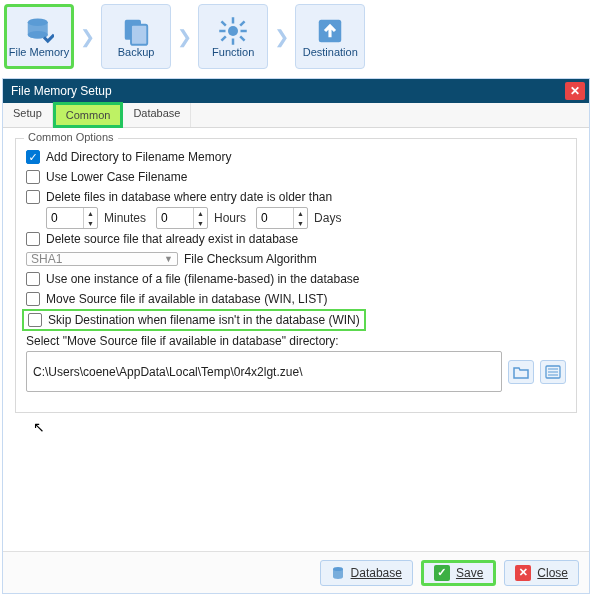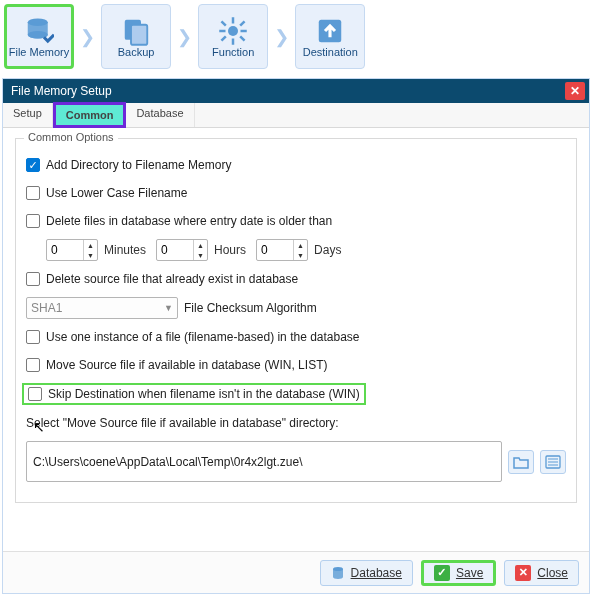--- a/index.html
+++ b/index.html
@@ -12,39 +12,39 @@
 .chevron { color: #aeccee; font-size: 18px; padding: 0 2px; }
 .step-icon svg { display: block; }
 
 .dialog { position: absolute; left: 2px; top: 78px; width: 588px; height: 516px; border: 1px solid #c5d9f1; background: #fff; }
 .titlebar { height: 24px; background: #0c4a6e; color: #fff; display: flex; align-items: center; padding: 0 4px; font-size: 12px; }
 .titlebar-text { flex: 1; padding-left: 4px; }
 .close-x { width: 20px; height: 18px; background: #e84545; color: #fff; display: flex; align-items: center; justify-content: center; font-weight: bold; font-size: 12px; border-radius: 2px; cursor: pointer; }
 
 .tabs { display: flex; border-bottom: 1px solid #d9d9d9; background: #f7f7f7; }
 .tab { padding: 4px 10px; font-size: 11px; cursor: pointer; border-right: 1px solid #e4e4e4; color: #444; }
-.tab.selected { background: #5eead4; border: 3px solid #6d28d9; margin: -1px 0; font-weight: bold; }
+.tab.selected { background: #bef264; border: 3px solid #22c55e; margin: -1px 0; }
 
 .body { padding: 10px 12px; height: calc(100% - 24px - 26px - 42px); overflow: hidden; }
 .fieldset { border: 1px solid #d9d9d9; padding: 8px 10px 20px; position: relative; }
 .legend { position: absolute; top: -8px; left: 8px; background: #fff; padding: 0 4px; font-size: 11px; color: #555; }
 
-.row { display: flex; align-items: center; margin-top: 8px; gap: 6px; min-height: 20px; }
+.row { display: flex; align-items: center; margin-top: 0; gap: 6px; min-height: 20px; }
 .checkbox { width: 14px; height: 14px; border: 1px solid #7a7a7a; border-radius: 2px; display: flex; align-items: center; justify-content: center; cursor: pointer; flex-shrink: 0; background: #fff; }
 .checkbox.checked { background: #0078d7; border-color: #0078d7; }
 .checkbox.checked::after { content: "✓"; color: #fff; font-size: 11px; line-height: 1; }
 .label { font-size: 12px; color: #222; }
 
 .spinner { display: flex; align-items: center; border: 1px solid #b5b5b5; border-radius: 2px; height: 22px; background: #fff; }
 .spinner input { width: 36px; border: none; outline: none; padding: 0 4px; font-size: 12px; text-align: left; }
 .spin-btns { display: flex; flex-direction: column; width: 14px; border-left: 1px solid #ccc; }
 .spin { height: 10px; display: flex; align-items: center; justify-content: center; font-size: 7px; color: #333; cursor: pointer; }
 .unit { font-size: 12px; margin-left: 2px; margin-right: 6px; }
 
-.dropdown { width: 152px; height: 22px; border: 1px solid #b5b5b5; border-radius: 2px; display: flex; align-items: center; padding: 0 4px; color: #888; background: #fdfdfd; cursor: pointer; }
+.dropdown { width: 152px; height: 14px; border: 1px solid #b5b5b5; border-radius: 2px; display: flex; align-items: center; padding: 0 4px; color: #888; background: #fdfdfd; cursor: pointer; }
 .dropdown .dv { flex: 1; }
 .dropdown .caret { font-size: 9px; color: #888; }
 
 .highlight-box { border: 2px solid #5cd94f; padding: 2px 4px; margin-left: -4px; display: inline-flex; align-items: center; gap: 6px; }
 .cursor-arrow { position: absolute; left: 30px; top: 340px; font-size: 14px; color: #000; pointer-events: none; }
 
 .path-input { width: 100%; height: 41px; border: 1px solid #b5b5b5; border-radius: 2px; padding: 0 6px; font-size: 12px; color: #222; }
 .icon-btn { width: 26px; height: 24px; border: 1px solid #b5d0ee; border-radius: 3px; background: #eaf2fb; display: flex; align-items: center; justify-content: center; cursor: pointer; flex-shrink: 0; }
 
 .footer { position: absolute; bottom: 0; left: 0; right: 0; height: 42px; border-top: 1px solid #e0e0e0; display: flex; align-items: center; justify-content: flex-end; padding: 0 10px; gap: 8px; background: #fbfbfb; }

